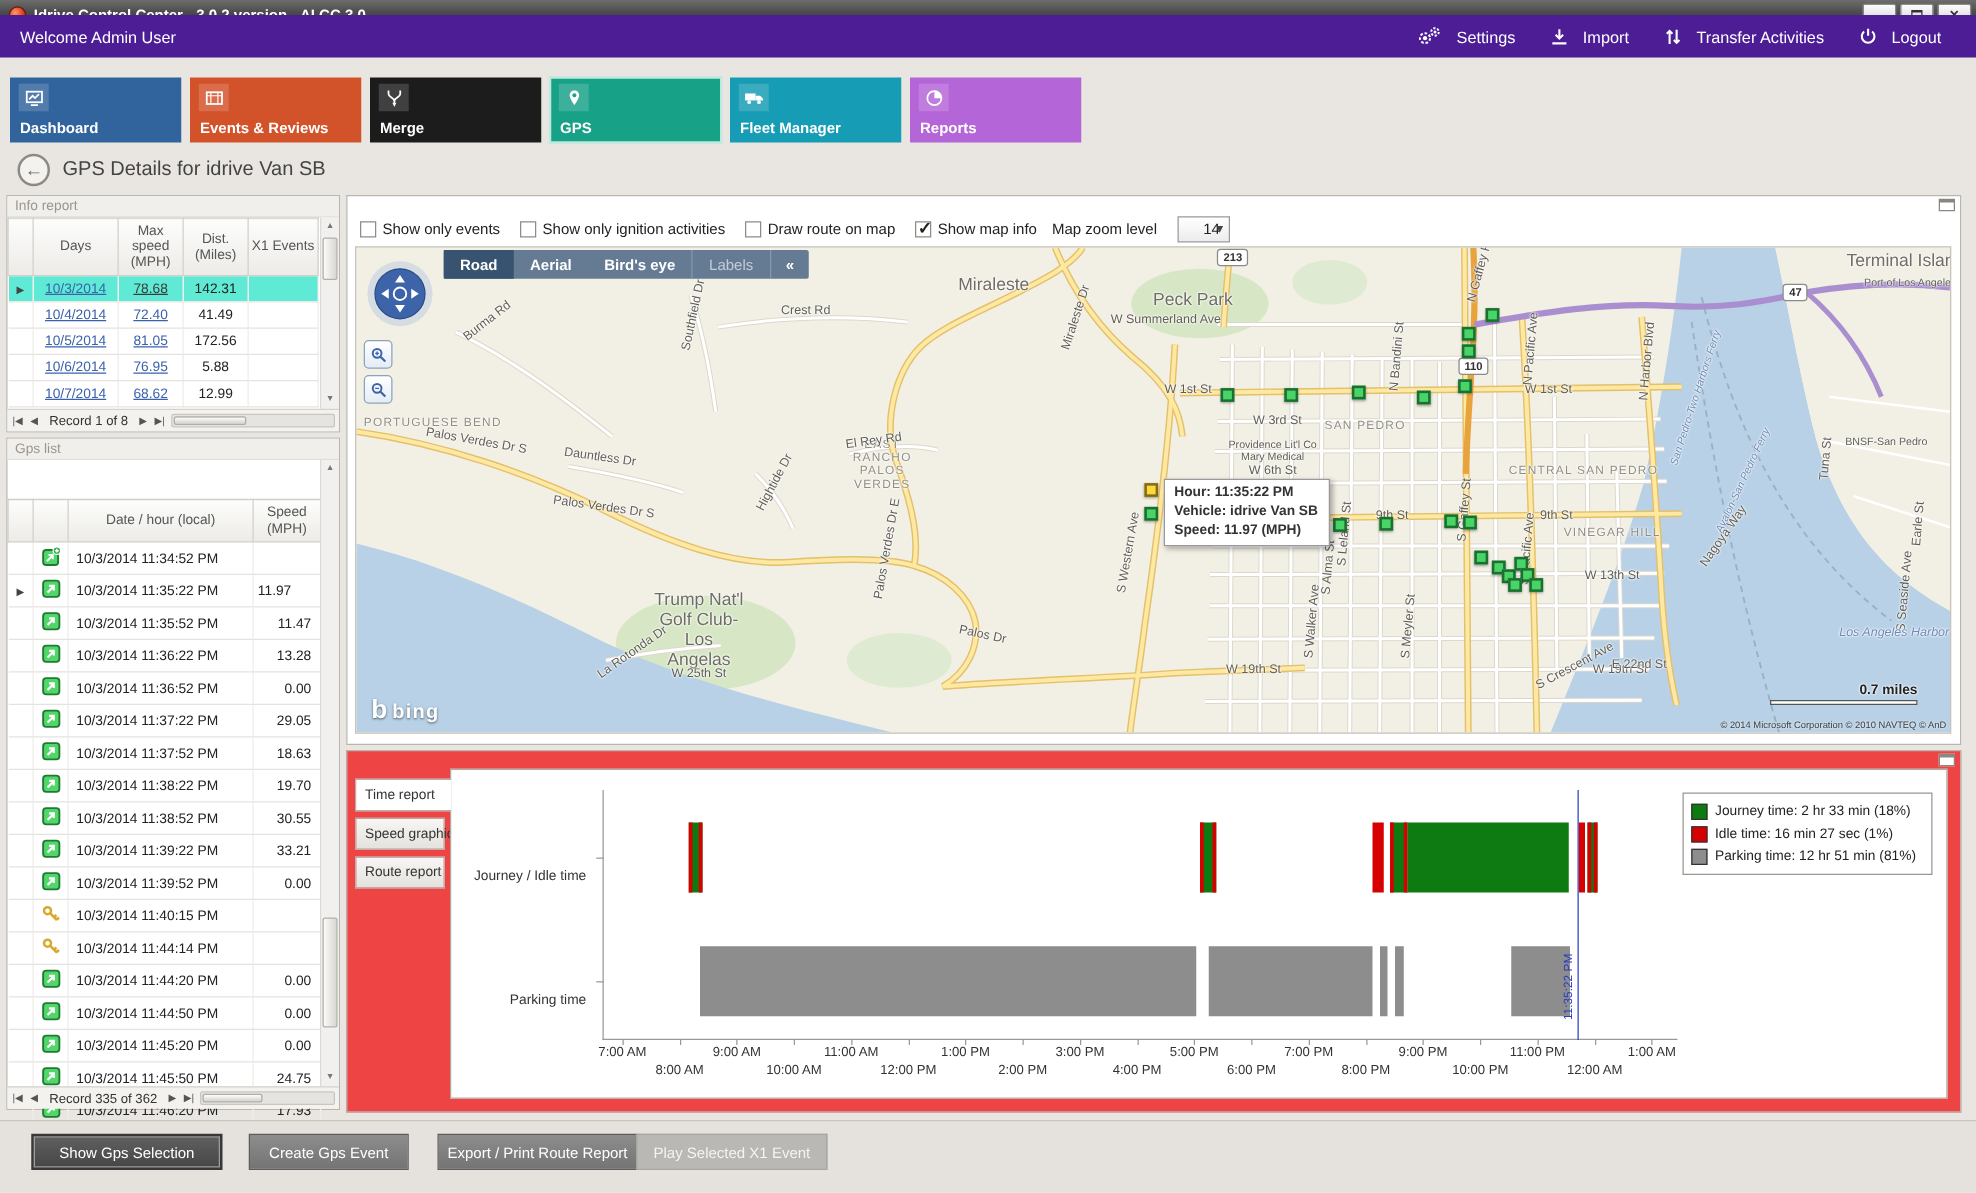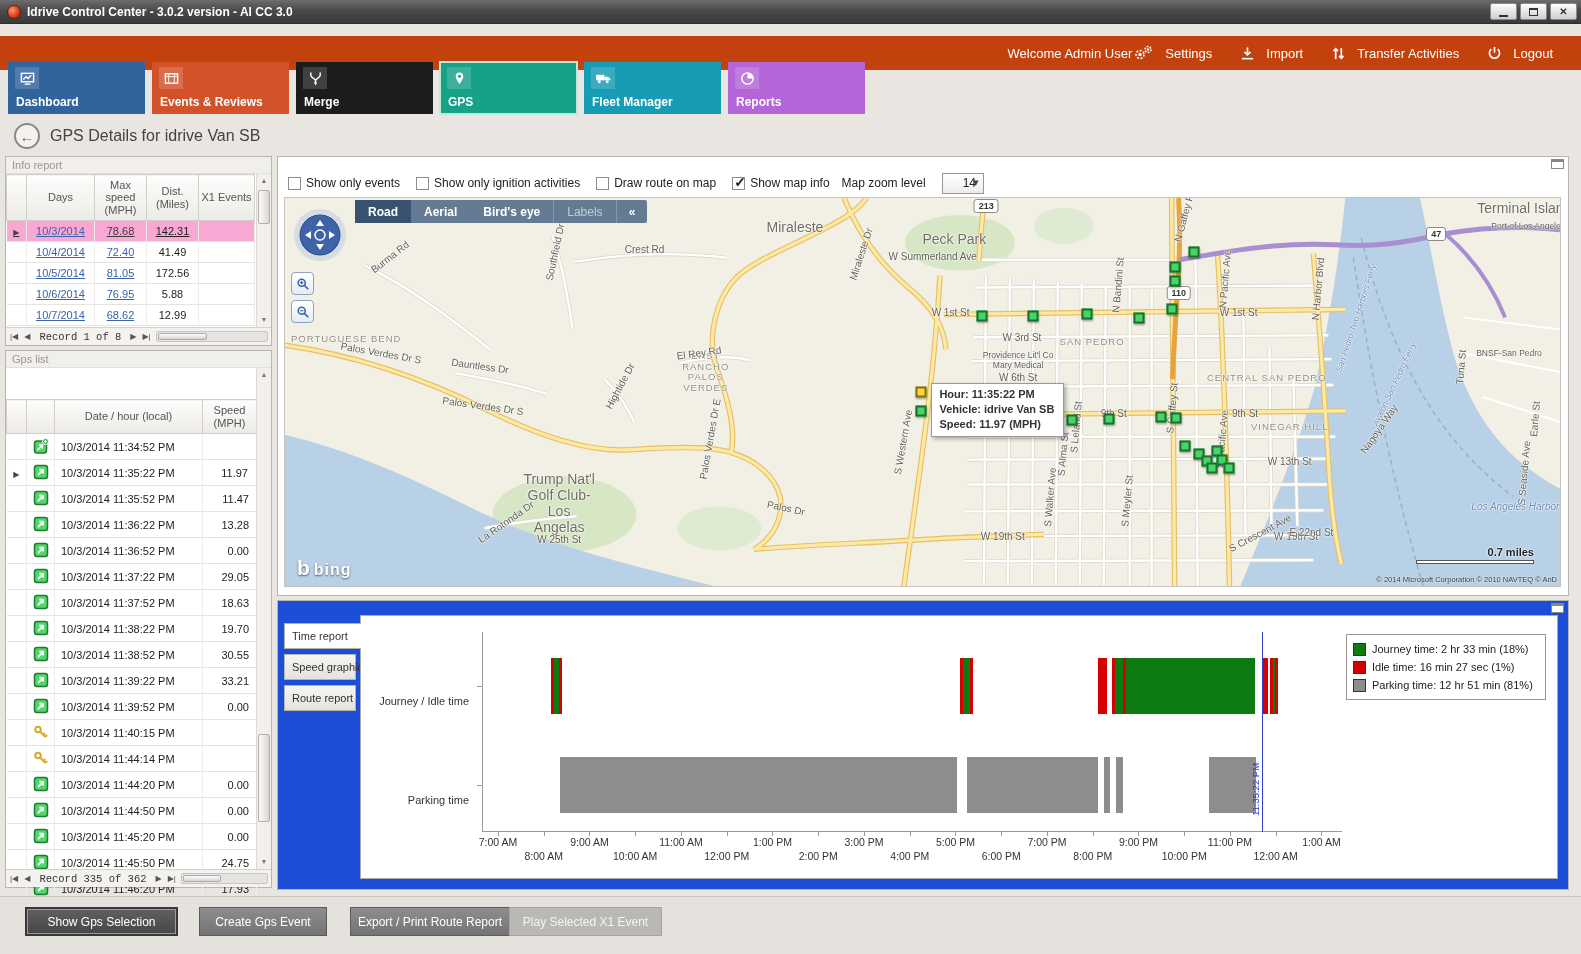--- a/index.html
+++ b/index.html
@@ -10,21 +10,21 @@
   
   .titlebar{position:absolute;left:0;top:0;width:100%;height:24px;background:linear-gradient(#6d6d6d,#4a4a4a 45%,#3a3a3a);display:flex;align-items:center;padding:0 4px;border-bottom:1px solid #2c2c2c;}
   .app-icon{width:14px;height:14px;border-radius:50%;background:radial-gradient(circle at 35% 35%,#ff9a6a,#e04020 55%,#8e2008);border:1px solid #6e1a06;margin:0 6px 0 3px;flex:none;}
   .title-text{color:#fff;font-weight:bold;font-size:12px;flex:1;white-space:nowrap;}
   .winbtn{width:27px;height:17px;margin-left:3px;background:linear-gradient(#fdfdfd,#cfcfcf);border:1px solid #8a8a8a;border-radius:2px;display:inline-flex;align-items:center;justify-content:center;cursor:pointer;}
   .wb-min{width:9px;height:2px;background:#333;margin-top:8px;}
   .wb-max{width:9px;height:8px;border:1px solid #333;border-top-width:2px;}
   .wb-close::before{content:"✕";font-size:10px;color:#333;font-weight:bold;}
 
   
-  .topbar{position:absolute;left:0;top:36px;width:100%;height:34px;background:#c2410c;display:flex;align-items:center;color:#fff;text-align:right;}
+  .topbar{position:absolute;left:0;top:12px;width:100%;height:34px;background:#4c1d95;display:flex;align-items:center;color:#fff;}
   .welcome{font-size:13px;margin-left:16px;flex:1;}
   .tb-action{display:flex;align-items:center;gap:11px;margin-right:28px;font-size:13px;cursor:pointer;white-space:nowrap;}
   .tb-icon{display:inline-flex;align-items:center;}
 
   
   .tiles{position:absolute;left:0;top:58px;width:100%;height:60px;display:flex;align-items:center;padding-left:8px;gap:7px;}
   .tile{width:137px;height:52px;position:relative;color:#fff;cursor:pointer;flex:none;padding-left:35px;}
   .tile.selected{outline:2px solid #bfe9dc;outline-offset:-1px;}
   .t-icon{position:absolute;left:7px;top:5px;width:24px;height:22px;background:rgba(255,255,255,.16);display:flex;align-items:center;justify-content:center;}
   .t-label{position:absolute;left:8px;bottom:5px;font-size:12px;font-weight:bold;white-space:nowrap;}
@@ -41,31 +41,31 @@
   .panel-title{height:17px;font-size:11px;color:#9a968f;background:#f1efec;padding:2px 6px;border-bottom:1px solid #e2dfda;}
   .collapse-btn{position:absolute;right:4px;top:2px;width:13px;height:10px;border:1px solid #8a8781;border-top-width:3px;cursor:pointer;z-index:5;background:#fff;}
 
   .info-panel{left:5px;top:2px;width:267px;height:190px;}
   .gps-panel{left:5px;top:196px;width:267px;height:538px;}
 
   
   table.grid{border-collapse:collapse;table-layout:fixed;font-size:11px;color:#222;}
   .grid th{background:linear-gradient(#fdfdfc,#ecebe7);border:1px solid #d2cfc8;font-weight:normal;color:#555;padding:1px;line-height:1.15;}
   .grid td{border-bottom:1px solid #e5e3df;border-right:1px solid #efede9;padding:0 3px;overflow:hidden;white-space:nowrap;}
-  .grid tr.sel td{background:#f9a8d4;text-decoration:underline;}
+  .grid tr.sel td{background:#5eead4;}
   .ind{text-align:center;color:#333;}
   .ind.on::before{content:"▶";font-size:8px;color:#444;}
   a.glink{color:#3a62ad;text-decoration:underline;cursor:pointer;}
   a.glink.visited{color:#3c3c3c;}
   .num{text-align:center;}
   .icon-cell{text-align:center;vertical-align:middle;}
   .pager{position:absolute;left:0;right:0;bottom:0;height:18px;background:#f4f2ef;border-top:1px solid #d4d1cb;display:flex;align-items:center;font-size:10px;color:#444;padding:0 3px;gap:4px;}
   .pg-btn{cursor:pointer;color:#555;font-size:8px;padding:0 1px;}
   .pg-first::before{content:"|◀";} .pg-prev::before{content:"◀";} .pg-next::before{content:"▶";} .pg-last::before{content:"▶|";}
-  .pg-text{font-size:10.5px;color:#333;margin:16px 4px;white-space:nowrap;font-family:Liberation Mono, monospace;}
+  .pg-text{font-size:10.5px;color:#333;margin:16px 4px;white-space:nowrap;}
   .pg-hscroll{flex:1;height:11px;background:#e6e4e0;border:1px solid #c9c6c0;border-radius:2px;position:relative;min-width:30px;}
   .pg-hthumb{position:absolute;left:1px;top:1px;width:45%;height:7px;background:linear-gradient(#fdfdfd,#d4d2ce);border:1px solid #b0ada7;border-radius:2px;}
   .vscroll{position:absolute;right:0;width:15px;background:#f1f0ee;border-left:1px solid #ddd9d3;}
   .vs-up,.vs-down{position:absolute;left:0;width:14px;height:14px;text-align:center;font-size:7px;color:#777;line-height:14px;cursor:pointer;}
   .vs-up{top:0;} .vs-down{bottom:0;}
   .vs-up::before{content:"▲";} .vs-down::before{content:"▼";}
   .vs-thumb{position:absolute;left:1px;width:12px;background:linear-gradient(90deg,#fbfbfa,#d9d7d3);border:1px solid #b2afa9;border-radius:2px;cursor:pointer;}
 
   
   .map-panel{left:277px;top:2px;width:1292px;height:440px;}
@@ -98,21 +98,21 @@
   .zin{top:74px;} .zout{top:102px;}
   .bing-logo{position:absolute;left:12px;bottom:6px;color:#fff;z-index:4;display:flex;align-items:baseline;gap:4px;text-shadow:0 1px 2px rgba(0,0,0,.6);}
   .b-glyph{font-size:21px;font-weight:bold;}
   .bing-text{font-size:16px;font-weight:bold;letter-spacing:1px;}
   .map-scale{position:absolute;right:26px;bottom:22px;z-index:4;text-align:right;}
   .scale-text{font-size:11px;color:#222;font-weight:bold;text-shadow:0 0 2px #fff,0 0 2px #fff;}
   .scale-bar{width:118px;height:4px;background:#fff;border:1px solid #555;margin-top:2px;}
   .map-attrib{position:absolute;right:3px;bottom:2px;font-size:7.5px;color:#3c3c3c;z-index:4;text-shadow:0 0 2px #fff;}
 
   
-  .chart-panel{left:277px;top:446px;width:1292px;height:290px;background:#1d4ed8;}
+  .chart-panel{left:277px;top:446px;width:1292px;height:290px;background:#ef4444;}
   .chart-tab{position:absolute;left:6px;width:72px;height:26px;border:1px solid #b5b2ac;background:linear-gradient(#f7f6f4,#e4e2dd);font-size:11px;display:flex;align-items:center;padding-left:7px;color:#333;cursor:pointer;white-space:nowrap;}
   .chart-tab.active{background:#fff;width:77px;border-right:none;z-index:2;font-weight:normal;}
   .chart-box{position:absolute;left:82px;top:14px;right:10px;bottom:10px;background:#fff;border:1px solid #aeaba5;}
   .row-label{position:absolute;left:0;width:108px;text-align:right;font-size:11px;color:#333;white-space:nowrap;}
   .plot{position:absolute;left:121px;top:16px;width:860px;height:200px;border-left:1px solid #999;border-bottom:1px solid #999;}
   .band{position:absolute;left:0;width:100%;height:56px;}
   .seg{position:absolute;top:0;height:100%;}
   .seg.journey{background:#0e7a12;}
   .seg.idle{background:#d60000;}
   .seg.mixed{background:#0e7a12;border-left:3px solid #d60000;border-right:3px solid #d60000;}
@@ -378,21 +378,21 @@
               <td style="padding-left: 6px;">10/3/2014 11:34:52 PM</td>
               <td style="text-align: right; padding-right: 7px;"></td>
             </tr>
             <tr>
               <td class="ind on" style="height: 26px;"></td>
               <td class="icon-cell"><svg viewBox="0 0 16 16" width="16" height="16">
                   <rect x="1.5" y="1.5" width="13" height="13" rx="2.5" fill="#52d66a" stroke="#1f7a33" stroke-width="1.5"></rect>
                   <path d="M5 11l5-5M6.2 5.6H10V9.4" stroke="#fff" stroke-width="1.8" fill="none"></path>
                 </svg></td>
               <td style="padding-left: 6px;">10/3/2014 11:35:22 PM</td>
-              <td style="text-align: right; padding-right: 8px;">11.97</td>
+              <td style="text-align: right; padding-right: 23px;">11.97</td>
             </tr>
             <tr>
               <td class="ind" style="height: 26px;"></td>
               <td class="icon-cell"><svg viewBox="0 0 16 16" width="16" height="16">
                   <rect x="1.5" y="1.5" width="13" height="13" rx="2.5" fill="#52d66a" stroke="#1f7a33" stroke-width="1.5"></rect>
                   <path d="M5 11l5-5M6.2 5.6H10V9.4" stroke="#fff" stroke-width="1.8" fill="none"></path>
                 </svg></td>
               <td style="padding-left: 6px;">10/3/2014 11:35:52 PM</td>
               <td style="text-align: right; padding-right: 7px;">11.47</td>
             </tr>

